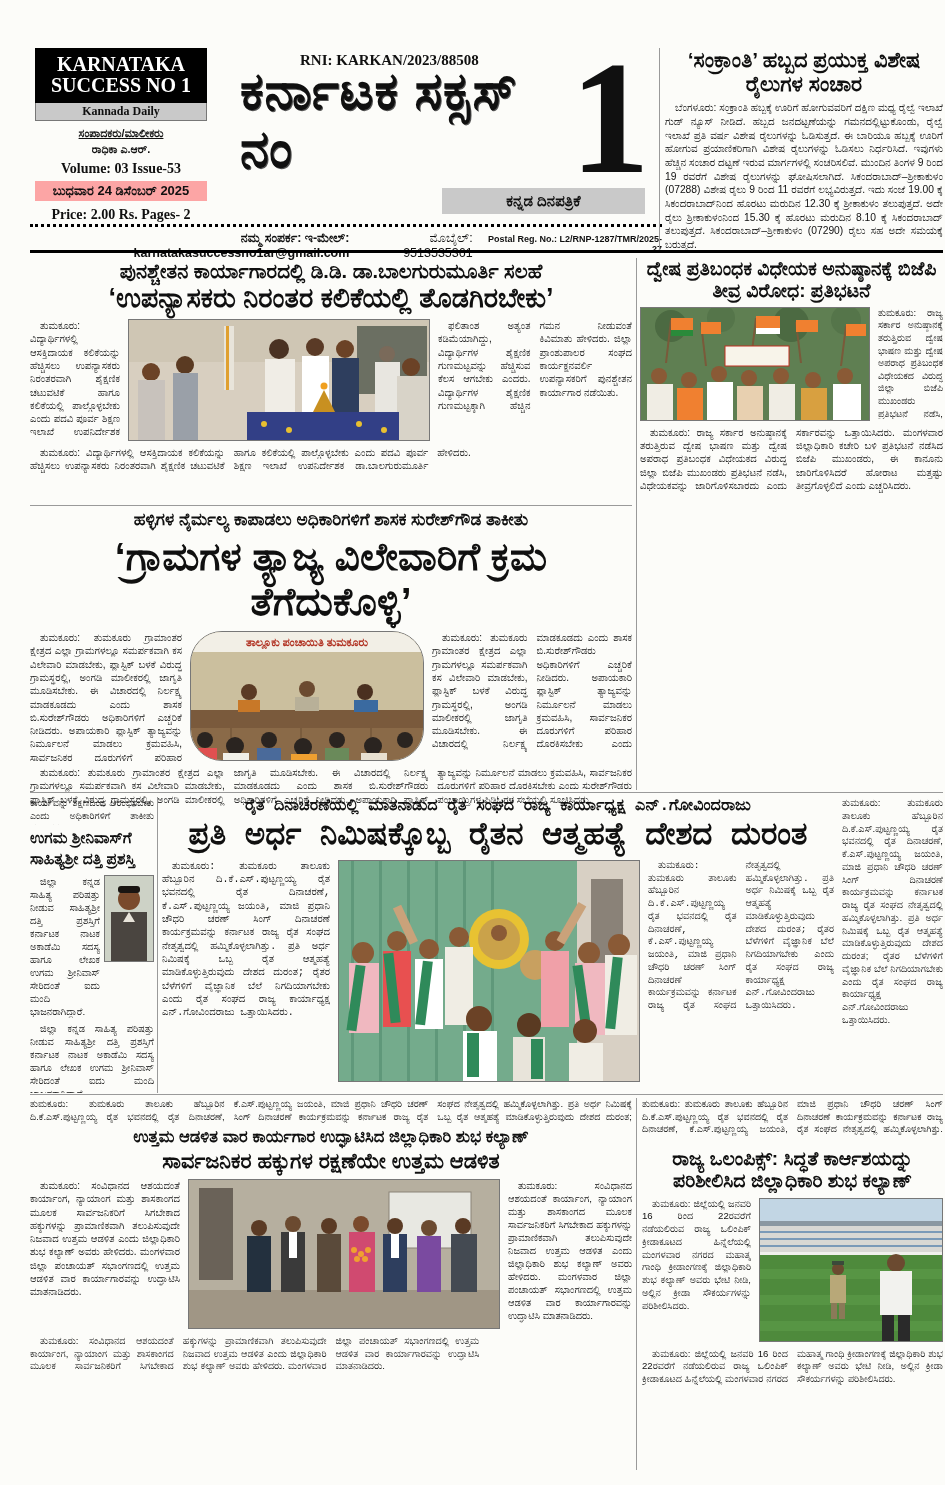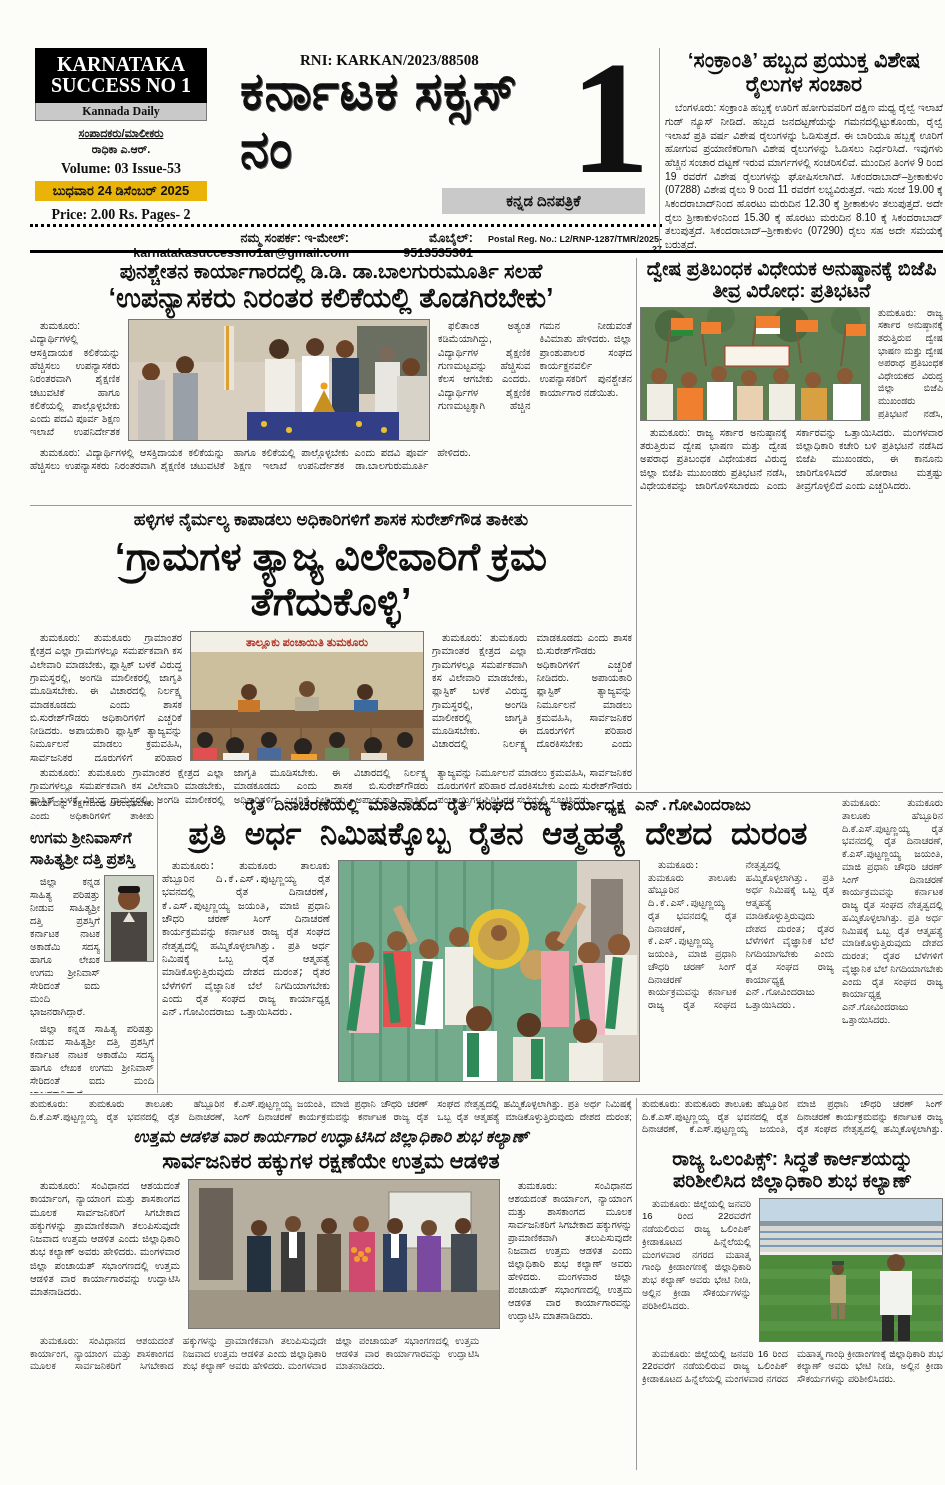--- a/index.html
+++ b/index.html
@@ -8,33 +8,33 @@
   .abs{position:absolute;}
   
   .mast-box{left:35px;top:48px;width:172px;text-align:center;}
   .mb-black{background:#000;color:#fff;font-family:"Liberation Serif",serif;font-weight:700;
             font-size:20px;line-height:1.05;padding:4px 2px 5px;border:2px solid #000;}
   .mb-gray{background:#c9c9c9;font-family:"Liberation Serif",serif;font-weight:700;font-size:12px;
            padding:1px 0;border:1px solid #777;border-top:none;}
   .mb-ed-label{font-size:11px;font-weight:700;text-decoration:underline;margin-top:6px;}
   .mb-ed{font-size:11px;font-weight:700;margin-top:3px;}
   .mb-vol{font-family:"Liberation Serif",serif;font-weight:700;font-size:14px;margin-top:5px;}
-  .mb-date{background:#eab308;font-weight:700;font-size:13px;margin-top:4px;padding:2px 0;}
+  .mb-date{background:#fca5a5;font-weight:700;font-size:13px;margin-top:4px;padding:2px 0;}
   .mb-price{font-family:"Liberation Serif",serif;font-weight:700;font-size:14px;margin-top:6px;}
   .rni{left:300px;top:52px;width:240px;font-family:"Liberation Serif",serif;font-weight:700;font-size:15px;}
   .kn-title{left:240px;top:62px;width:322px;font-size:52px;font-weight:800;line-height:1.12;
             letter-spacing:1px;text-shadow:1px 1px 0 #555;}
   .big-one{left:555px;top:38px;width:110px;font-family:"Liberation Serif",serif;font-weight:700;
            font-size:160px;line-height:1;text-align:center;}
   .tagline{left:442px;top:188px;width:203px;height:26px;background:#c9c9c9;text-align:center;
            font-weight:700;font-size:15px;line-height:26px;}
   .contact-bar{left:30px;top:224px;width:632px;border-top:3px dotted #000;padding-top:4px;
                display:flex;gap:10px;align-items:baseline;justify-content:center;text-align:right;}
   .cb-main{font-weight:700;font-size:12.5px;}
-  .cb-mob{font-weight:700;font-size:12.5px;}
+  .cb-mob{font-weight:400;font-size:12.5px;}
   .cb-post{font-weight:700;font-size:9px;}
   
   .vrule{width:1px;background:#9a9a9a;}
   .hrule{height:1px;background:#9a9a9a;}
   .thick{height:3px;background:#000;}
   
   .headline{font-weight:800;text-align:center;line-height:1.15;}
   .kicker{font-weight:700;text-align:center;line-height:1.2;}
   .body-txt{font-size:10px;line-height:1.33;text-align:justify;overflow:hidden;text-indent:10px;}
   .cols2{column-count:2;column-gap:9px;}
@@ -171,21 +171,21 @@
   </div>
 
   <div class="abs vrule" style="left:636px;top:258px;height:532px;"></div>
   <div class="abs hrule" style="left:30px;top:505px;width:602px;"></div>
 
   <div class="abs" style="left:30px;top:510px;width:602px;">
     <div class="kicker" style="font-size:17px;">ಹಳ್ಳಿಗಳ ನೈರ್ಮಲ್ಯ ಕಾಪಾಡಲು ಅಧಿಕಾರಿಗಳಿಗೆ ಶಾಸಕ ಸುರೇಶ್‌ಗೌಡ ತಾಕೀತು</div>
     <div class="headline" style="font-size:39px;margin-top:5px;">‘ಗ್ರಾಮಗಳ ತ್ಯಾಜ್ಯ ವಿಲೇವಾರಿಗೆ ಕ್ರಮ ತೆಗೆದುಕೊಳ್ಳಿ’</div>
     <div class="row" style="margin-top:6px;">
       <div class="body-txt" style="width:152px;height:130px;">ತುಮಕೂರು: ತುಮಕೂರು ಗ್ರಾಮಾಂತರ ಕ್ಷೇತ್ರದ ಎಲ್ಲಾ ಗ್ರಾಮಗಳಲ್ಲೂ ಸಮರ್ಪಕವಾಗಿ ಕಸ ವಿಲೇವಾರಿ ಮಾಡಬೇಕು, ಪ್ಲಾಸ್ಟಿಕ್ ಬಳಕೆ ವಿರುದ್ಧ ಗ್ರಾಮಸ್ಥರಲ್ಲಿ, ಅಂಗಡಿ ಮಾಲೀಕರಲ್ಲಿ ಜಾಗೃತಿ ಮೂಡಿಸಬೇಕು. ಈ ವಿಚಾರದಲ್ಲಿ ನಿರ್ಲಕ್ಷ್ಯ ಮಾಡಕೂಡದು ಎಂದು ಶಾಸಕ ಬಿ.ಸುರೇಶ್‌ಗೌಡರು ಅಧಿಕಾರಿಗಳಿಗೆ ಎಚ್ಚರಿಕೆ ನೀಡಿದರು. ಅಪಾಯಕಾರಿ ಪ್ಲಾಸ್ಟಿಕ್ ತ್ಯಾಜ್ಯವನ್ನು ನಿರ್ಮೂಲನೆ ಮಾಡಲು ಕ್ರಮವಹಿಸಿ, ಸಾರ್ವಜನಿಕರ ದೂರುಗಳಿಗೆ ಪರಿಹಾರ ದೊರಕಿಸಬೇಕು ಎಂದು ಸುರೇಶ್‌ಗೌಡರು ಪಂಚಾಯ್ತಿಗಳ ಪಿಡಿಓಗಳ ಸಭೆಯಲ್ಲಿ ಸೂಚಿಸಿದರು.</div>
-      <div class="photo" style="width:232px;height:128px;">
+      <div class="photo" style="width:232px;height:128px;border-radius:32px;">
         <svg width="232" height="128" viewBox="0 0 232 128">
           <rect width="232" height="128" fill="#cbbf9e"></rect>
           <rect width="232" height="20" fill="#f2efe6"></rect>
           <text x="116" y="14" text-anchor="middle" font-size="11" fill="#b03020" class="svgtext">ತಾಲ್ಲೂಕು ಪಂಚಾಯಿತಿ ತುಮಕೂರು</text>
           <rect x="0" y="78" width="232" height="20" fill="#7a5a3c"></rect>
             <rect x="0" y="96" width="232" height="32" fill="#8a6a48"></rect>
           <line x1="40" y1="96" x2="40" y2="128" stroke="#6b4e32"></line>
             <line x1="110" y1="96" x2="110" y2="128" stroke="#6b4e32"></line>
             <line x1="180" y1="96" x2="180" y2="128" stroke="#6b4e32"></line>
           <circle cx="58" cy="60" r="8" fill="#5a3a24"></circle>
@@ -302,21 +302,21 @@
       </div>
       <div class="body-txt" style="flex:1;height:292px;font-size:9.6px;text-indent:0;">ತುಮಕೂರು: ತುಮಕೂರು ತಾಲೂಕು ಹೆಬ್ಬೂರಿನ ದಿ.ಕೆ.ಎಸ್.ಪುಟ್ಟಣ್ಣಯ್ಯ ರೈತ ಭವನದಲ್ಲಿ ರೈತ ದಿನಾಚರಣೆ, ಕೆ.ಎಸ್.ಪುಟ್ಟಣ್ಣಯ್ಯ ಜಯಂತಿ, ಮಾಜಿ ಪ್ರಧಾನಿ ಚೌಧರಿ ಚರಣ್ ಸಿಂಗ್ ದಿನಾಚರಣೆ ಕಾರ್ಯಕ್ರಮವನ್ನು ಕರ್ನಾಟಕ ರಾಜ್ಯ ರೈತ ಸಂಘದ ನೇತೃತ್ವದಲ್ಲಿ ಹಮ್ಮಿಕೊಳ್ಳಲಾಗಿತ್ತು. ಪ್ರತಿ ಅರ್ಧ ನಿಮಿಷಕ್ಕೆ ಒಬ್ಬ ರೈತ ಆತ್ಮಹತ್ಯೆ ಮಾಡಿಕೊಳ್ಳುತ್ತಿರುವುದು ದೇಶದ ದುರಂತ; ರೈತರ ಬೆಳೆಗಳಿಗೆ ವೈಜ್ಞಾನಿಕ ಬೆಲೆ ನಿಗದಿಯಾಗಬೇಕು ಎಂದು ರೈತ ಸಂಘದ ರಾಜ್ಯ ಕಾರ್ಯಾಧ್ಯಕ್ಷ ಎನ್.ಗೋವಿಂದರಾಜು ಒತ್ತಾಯಿಸಿದರು.</div>
     </div>
   </div>
 
   <div class="abs hrule" style="left:30px;top:1094px;width:913px;"></div>
   <div class="abs vrule" style="left:636px;top:1098px;height:372px;"></div>
 
   <div class="abs" style="left:30px;top:1098px;width:602px;">
     <div class="body-txt cols3" style="height:26px;text-indent:0;font-size:9.5px;">ತುಮಕೂರು: ತುಮಕೂರು ತಾಲೂಕು ಹೆಬ್ಬೂರಿನ ದಿ.ಕೆ.ಎಸ್.ಪುಟ್ಟಣ್ಣಯ್ಯ ರೈತ ಭವನದಲ್ಲಿ ರೈತ ದಿನಾಚರಣೆ, ಕೆ.ಎಸ್.ಪುಟ್ಟಣ್ಣಯ್ಯ ಜಯಂತಿ, ಮಾಜಿ ಪ್ರಧಾನಿ ಚೌಧರಿ ಚರಣ್ ಸಿಂಗ್ ದಿನಾಚರಣೆ ಕಾರ್ಯಕ್ರಮವನ್ನು ಕರ್ನಾಟಕ ರಾಜ್ಯ ರೈತ ಸಂಘದ ನೇತೃತ್ವದಲ್ಲಿ ಹಮ್ಮಿಕೊಳ್ಳಲಾಗಿತ್ತು. ಪ್ರತಿ ಅರ್ಧ ನಿಮಿಷಕ್ಕೆ ಒಬ್ಬ ರೈತ ಆತ್ಮಹತ್ಯೆ ಮಾಡಿಕೊಳ್ಳುತ್ತಿರುವುದು ದೇಶದ ದುರಂತ; ರೈತರ ಬೆಳೆಗಳಿಗೆ ವೈಜ್ಞಾನಿಕ ಬೆಲೆ ನಿಗದಿಯಾಗಬೇಕು ಎಂದು ರೈತ ಸಂಘದ ರಾಜ್ಯ ಕಾರ್ಯಾಧ್ಯಕ್ಷ ಎನ್.ಗೋವಿಂದರಾಜು ಒತ್ತಾಯಿಸಿದರು.</div>
-    <div class="kicker" style="font-size:16.5px;margin-top:3px;font-style:italic;">ಉತ್ತಮ ಆಡಳಿತ ವಾರ ಕಾರ್ಯಗಾರ ಉದ್ಘಾಟಿಸಿದ ಜಿಲ್ಲಾಧಿಕಾರಿ ಶುಭ ಕಲ್ಯಾಣ್</div>
+    <div class="kicker" style="font-size:16.5px;margin-top:3px;">ಉತ್ತಮ ಆಡಳಿತ ವಾರ ಕಾರ್ಯಗಾರ ಉದ್ಘಾಟಿಸಿದ ಜಿಲ್ಲಾಧಿಕಾರಿ ಶುಭ ಕಲ್ಯಾಣ್</div>
     <div class="headline" style="font-size:21px;margin-top:2px;">ಸಾರ್ವಜನಿಕರ ಹಕ್ಕುಗಳ ರಕ್ಷಣೆಯೇ ಉತ್ತಮ ಆಡಳಿತ</div>
     <div class="row" style="margin-top:6px;">
       <div class="body-txt" style="width:150px;height:150px;">ತುಮಕೂರು: ಸಂವಿಧಾನದ ಆಶಯದಂತೆ ಕಾರ್ಯಾಂಗ, ನ್ಯಾಯಾಂಗ ಮತ್ತು ಶಾಸಕಾಂಗದ ಮೂಲಕ ಸಾರ್ವಜನಿಕರಿಗೆ ಸಿಗಬೇಕಾದ ಹಕ್ಕುಗಳನ್ನು ಪ್ರಾಮಾಣಿಕವಾಗಿ ತಲುಪಿಸುವುದೇ ನಿಜವಾದ ಉತ್ತಮ ಆಡಳಿತ ಎಂದು ಜಿಲ್ಲಾಧಿಕಾರಿ ಶುಭ ಕಲ್ಯಾಣ್ ಅವರು ಹೇಳಿದರು. ಮಂಗಳವಾರ ಜಿಲ್ಲಾ ಪಂಚಾಯತ್ ಸಭಾಂಗಣದಲ್ಲಿ ಉತ್ತಮ ಆಡಳಿತ ವಾರ ಕಾರ್ಯಾಗಾರವನ್ನು ಉದ್ಘಾಟಿಸಿ ಮಾತನಾಡಿದರು.</div>
       <div class="photo" style="width:310px;height:148px;">
         <svg width="310" height="148" viewBox="0 0 310 148">
           <rect width="310" height="148" fill="#b6af9f"></rect>
           <rect x="200" y="12" width="82" height="56" fill="#e8e8e2" stroke="#8a8478"></rect>
           <rect x="10" y="8" width="34" height="92" fill="#6a6258"></rect>
           <rect x="0" y="110" width="310" height="38" fill="#a09685"></rect>
           <circle cx="70" cy="48" r="8" fill="#5a3a24"></circle>

